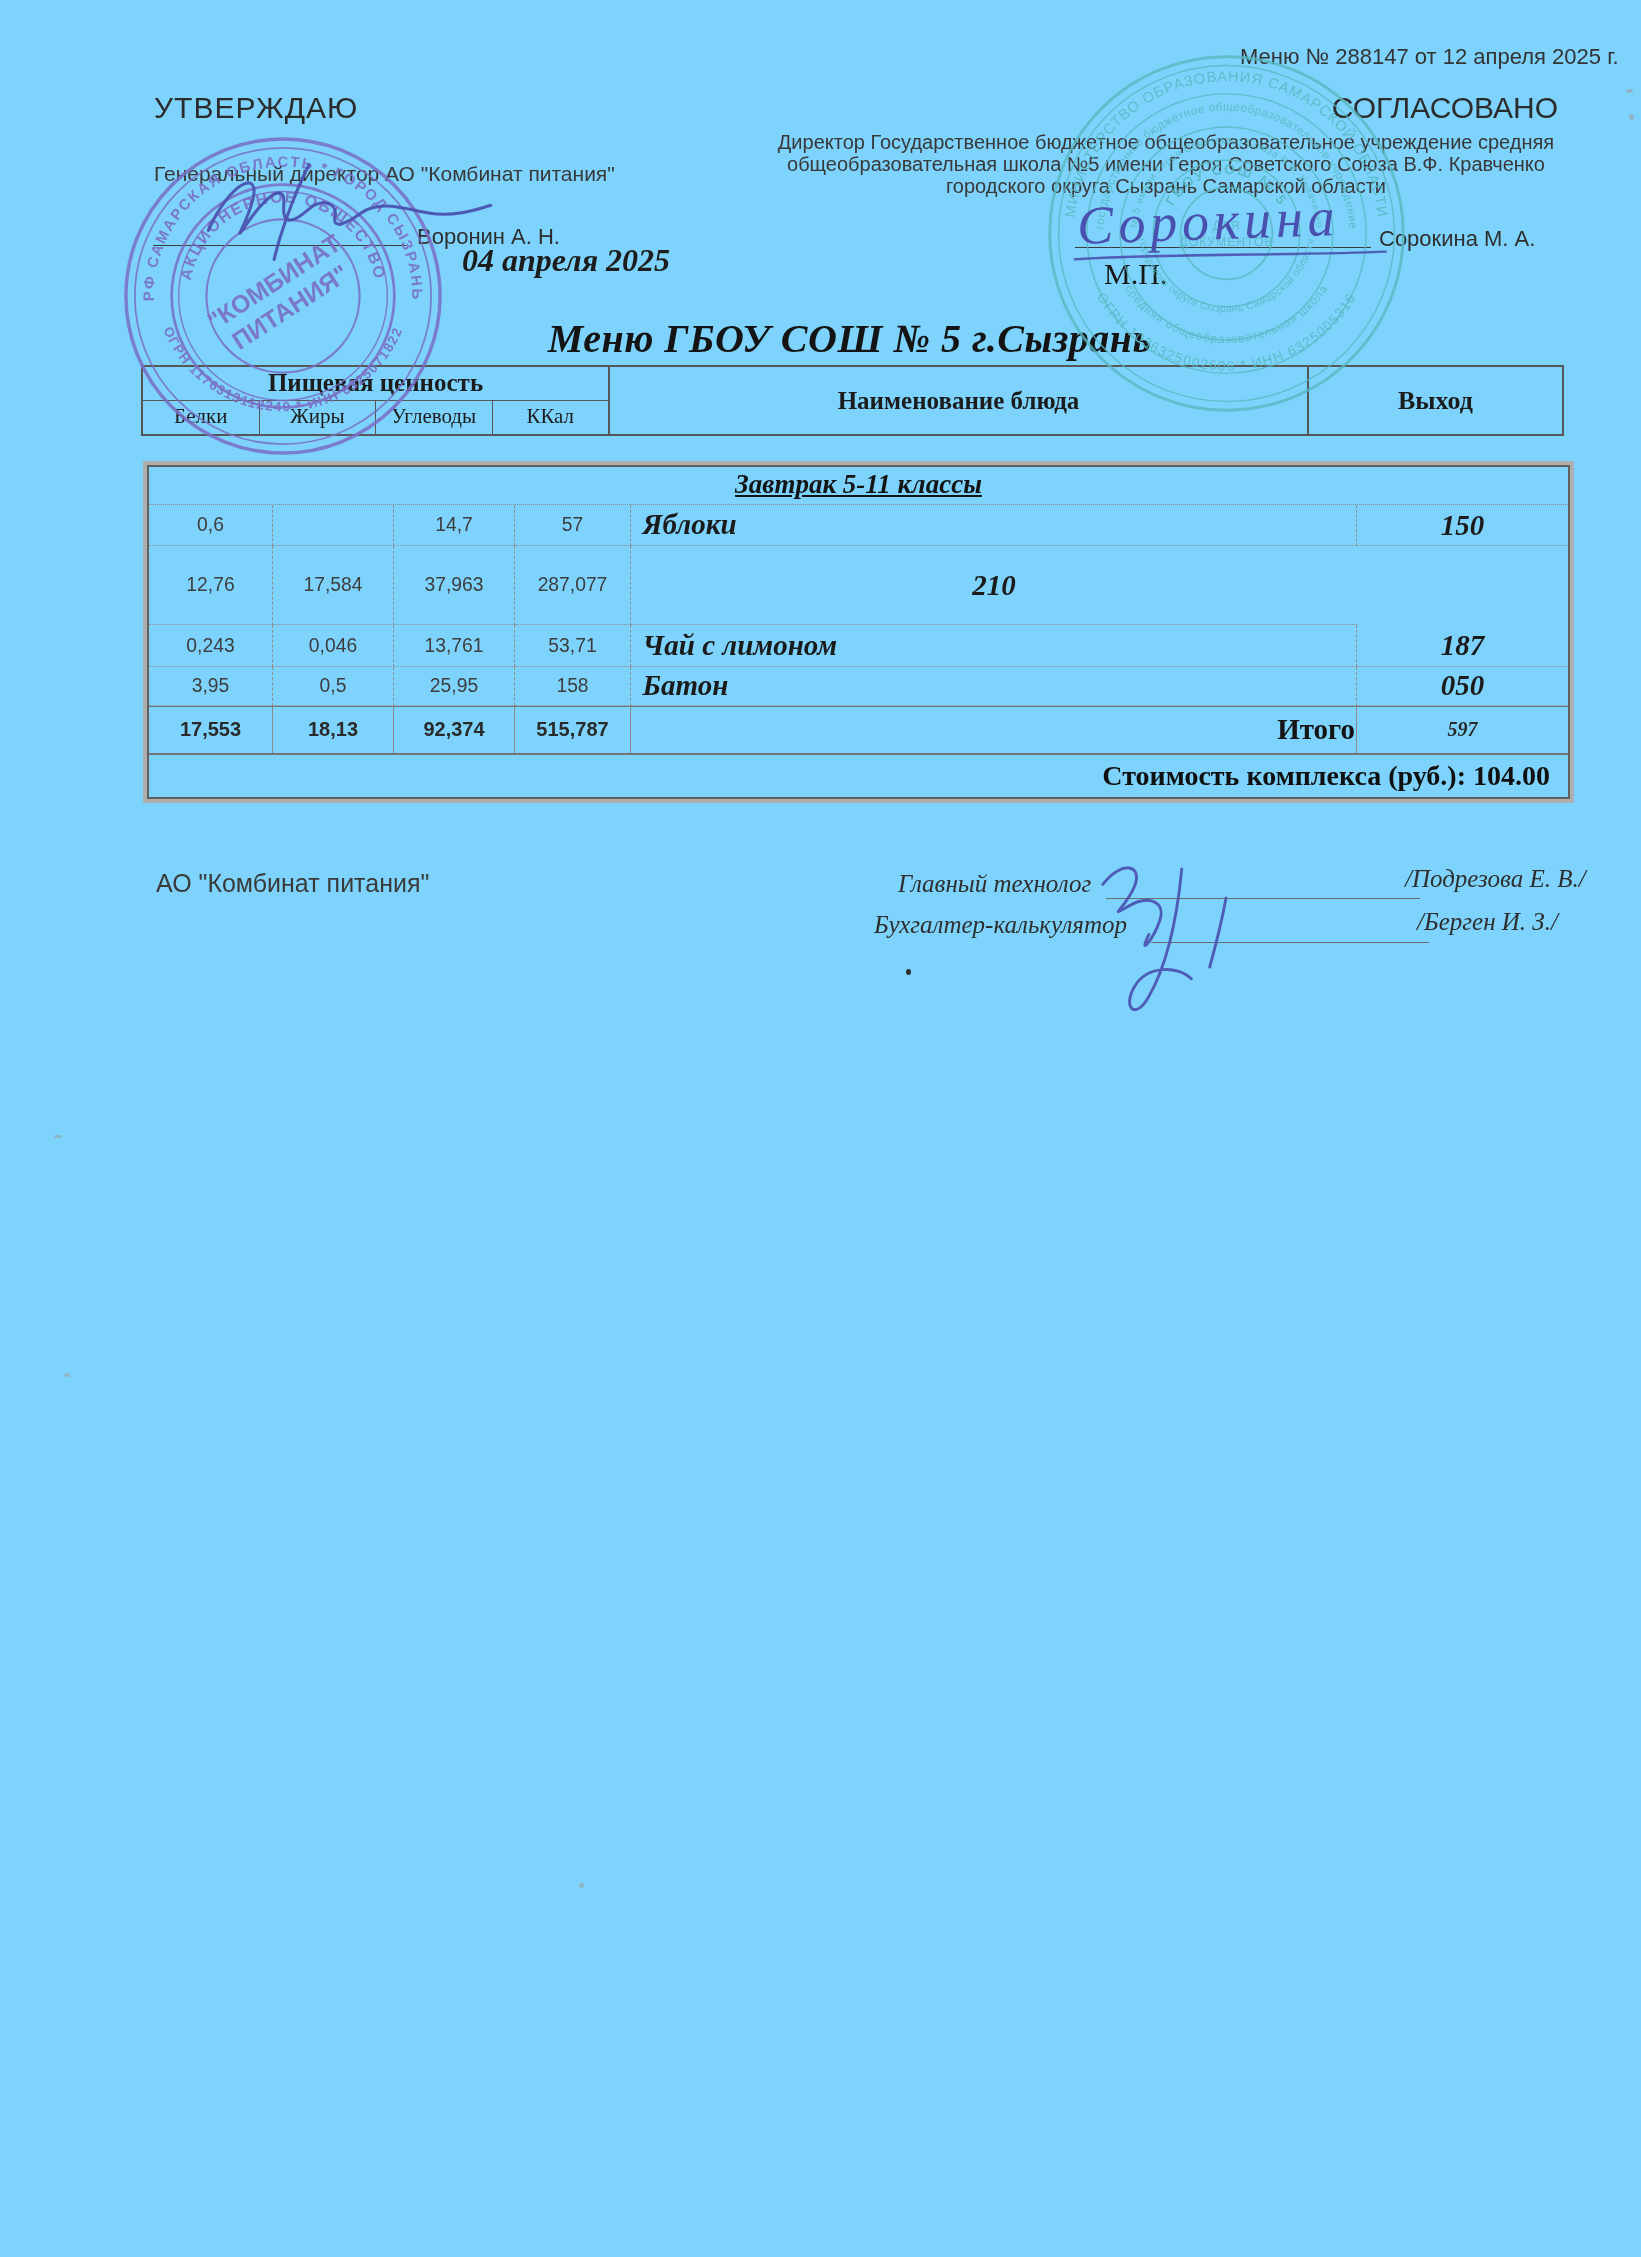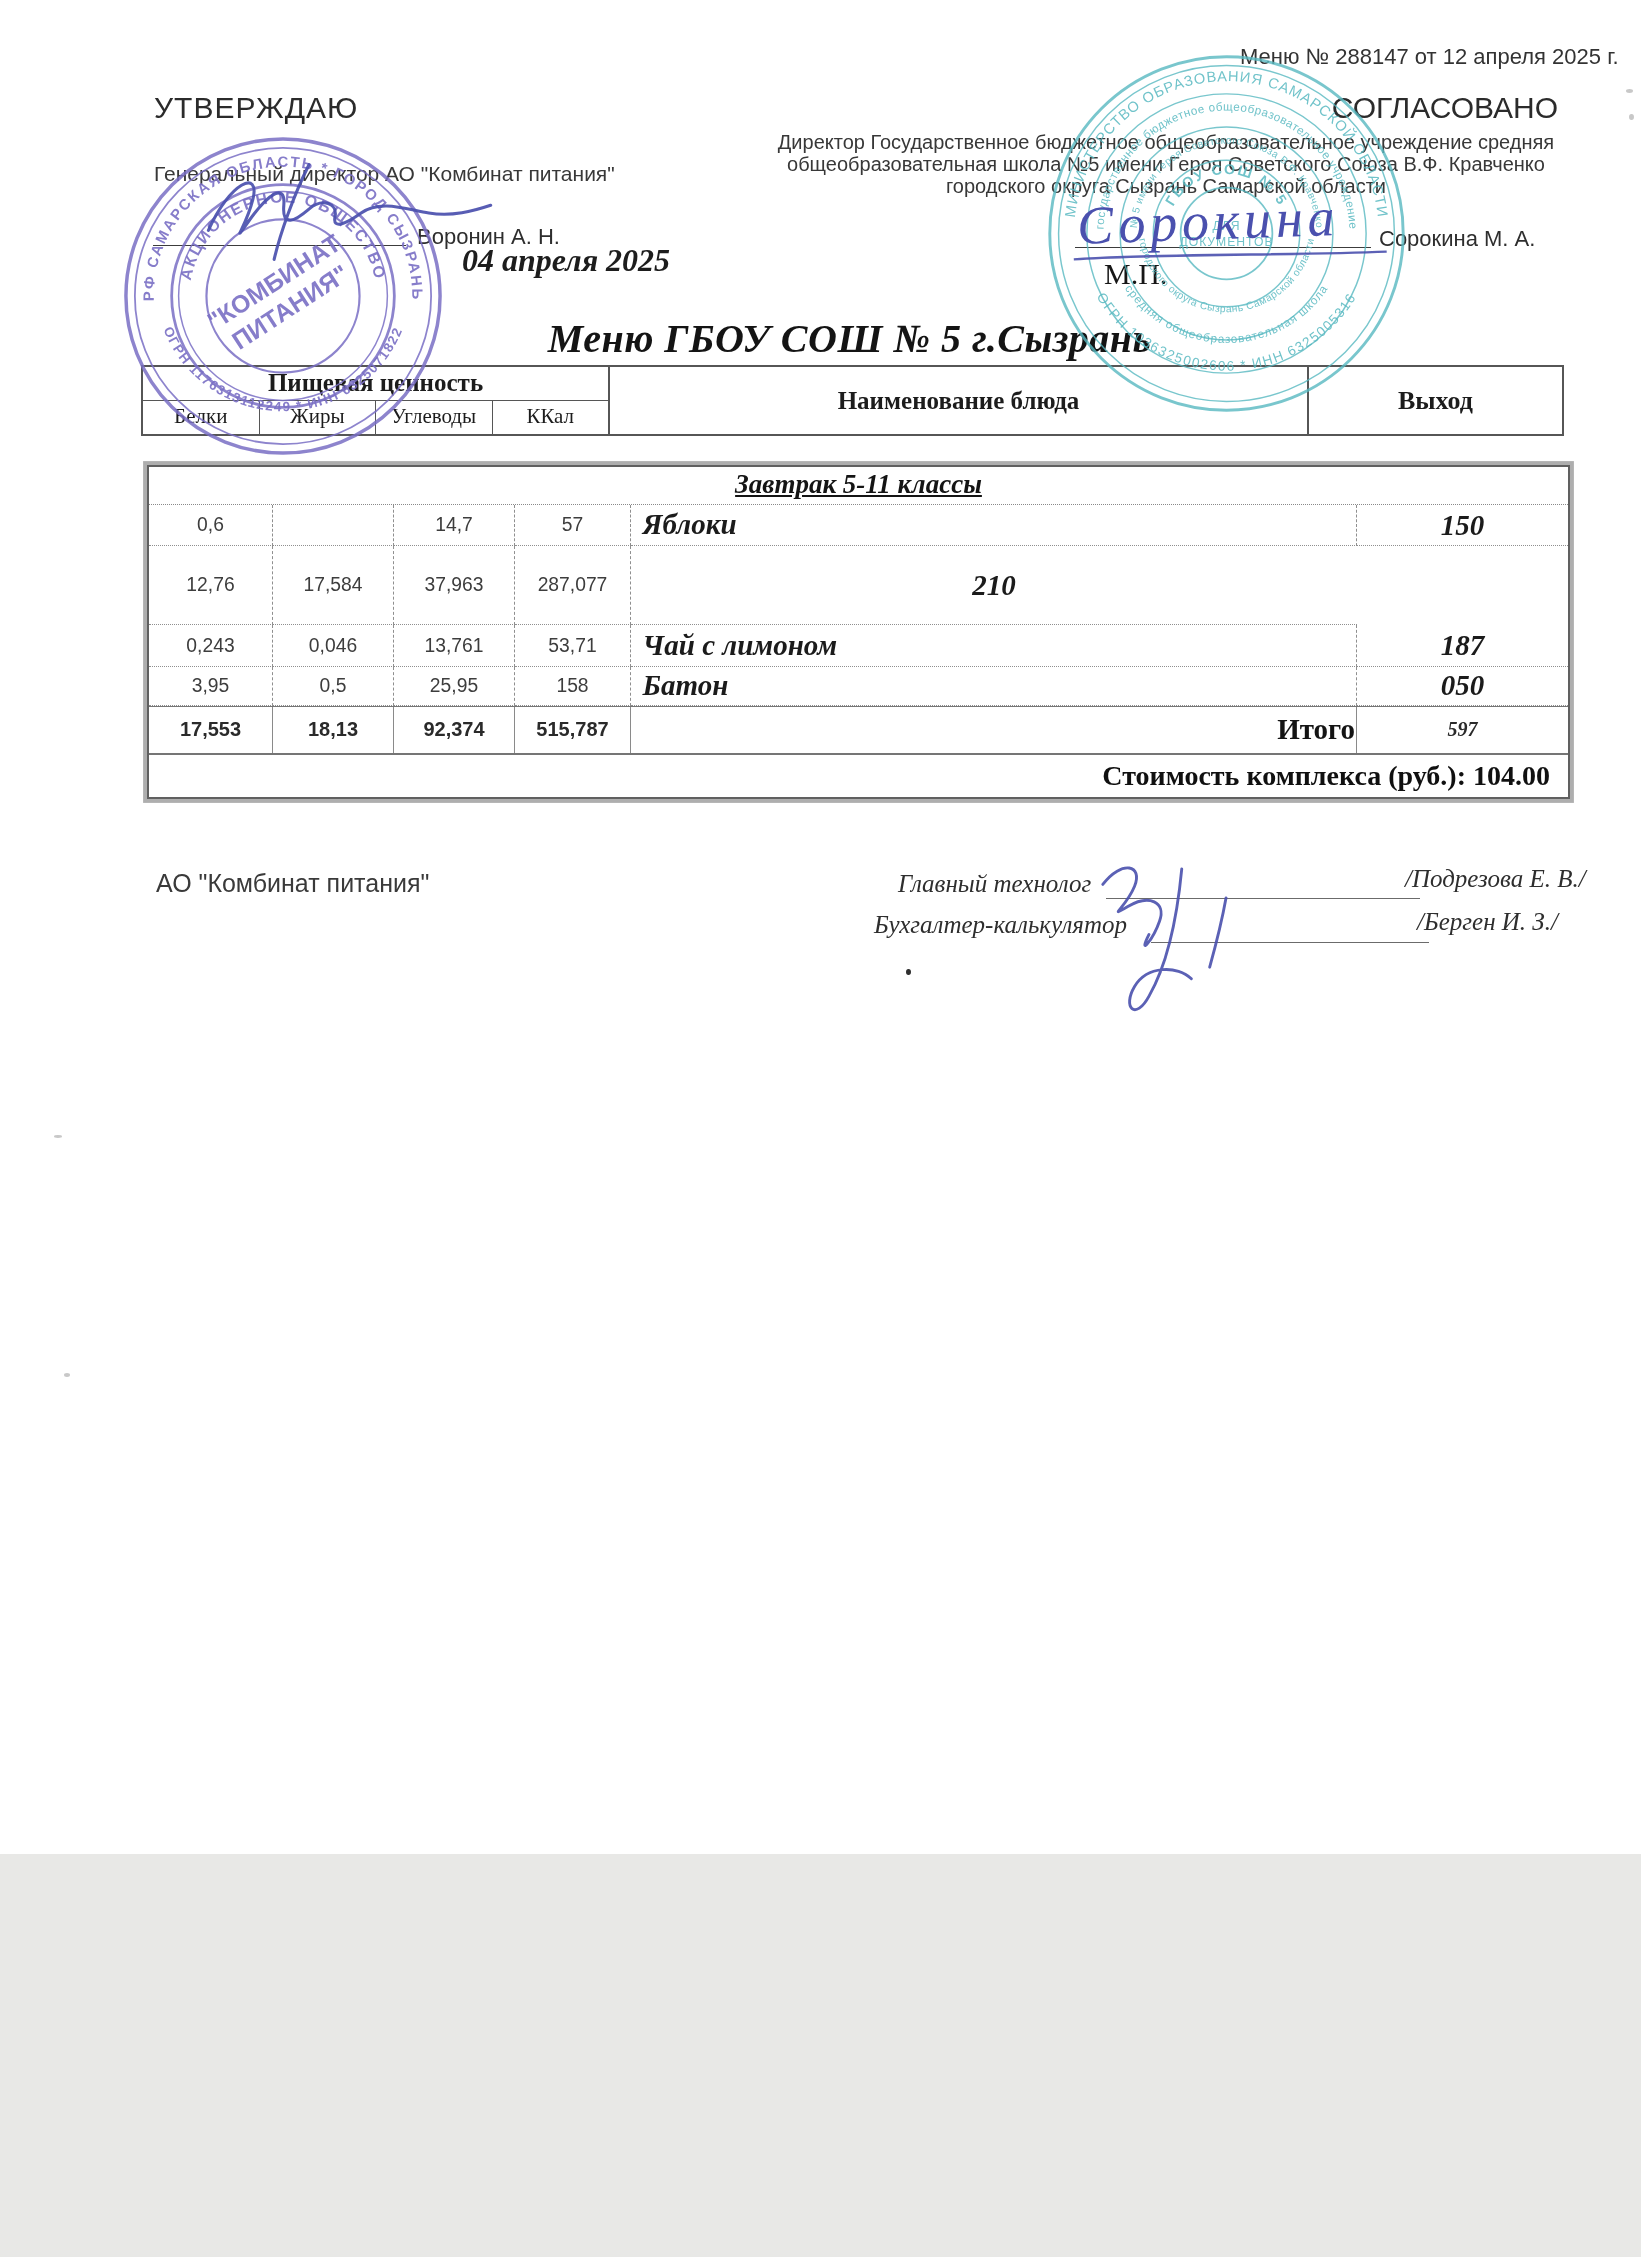--- a/index.html
+++ b/index.html
@@ -1,18 +1,18 @@
 <!DOCTYPE html>
 <html><head>
 <meta charset="utf-8">
 <style>
   html,body { margin:0; padding:0; background:#e8e8e6; }
   .page {
-    position:relative; width:1641px; height:1854px; margin:0 auto;
-    background:#ffffff; overflow:hidden;
+    position:relative; width:1641px; height:2257px; margin:0 auto;
+    background:#7dd3fc; overflow:hidden;
     font-family:"Liberation Sans", sans-serif; color:#2e2e2e;
   }
   
   .menu-ref   { position:absolute; left:1240px; top:44px;  font-size:22px; color:#333; }
   .approve-title { position:absolute; left:154px;  top:91px;  font-size:30px; letter-spacing:1px; color:#2b2b2b; }
   .agree-title   { position:absolute; right:83px;  top:91px;  font-size:30px; color:#2b2b2b; }
   .agree-role    { position:absolute; left:768px;  top:131px; width:796px; text-align:center;
                    font-size:20px; line-height:1.1; color:#383838; }
   .approve-role  { position:absolute; left:154px;  top:162px; font-size:21px; color:#383838; }
   .sign-line { position:absolute; border-bottom:1.9px solid #3c3c3c; }

